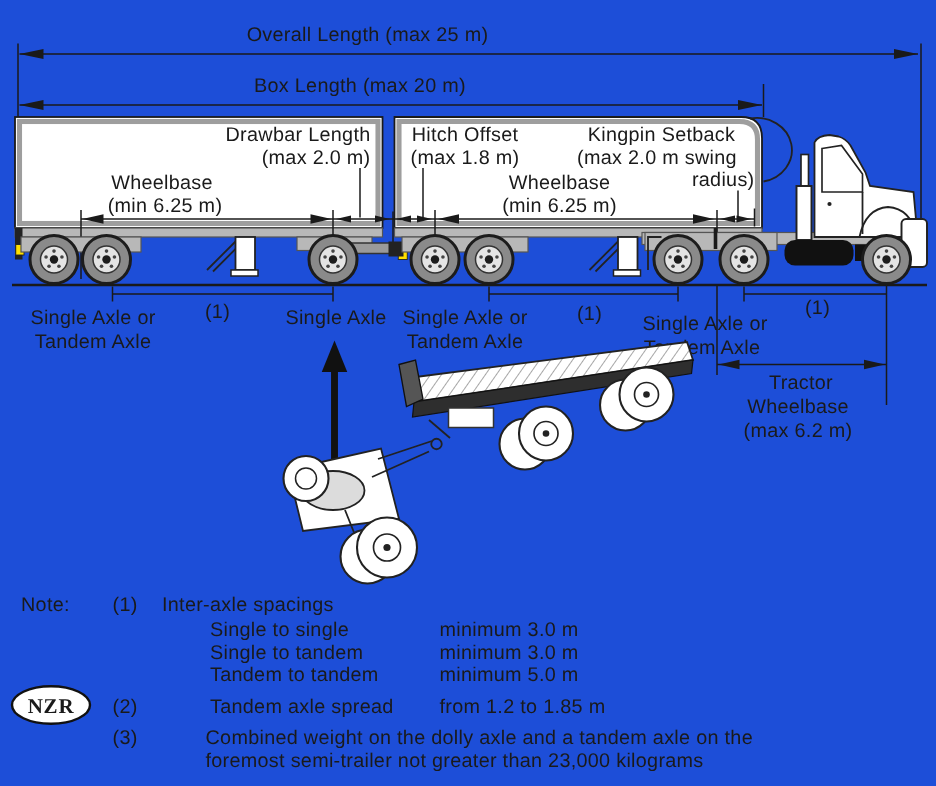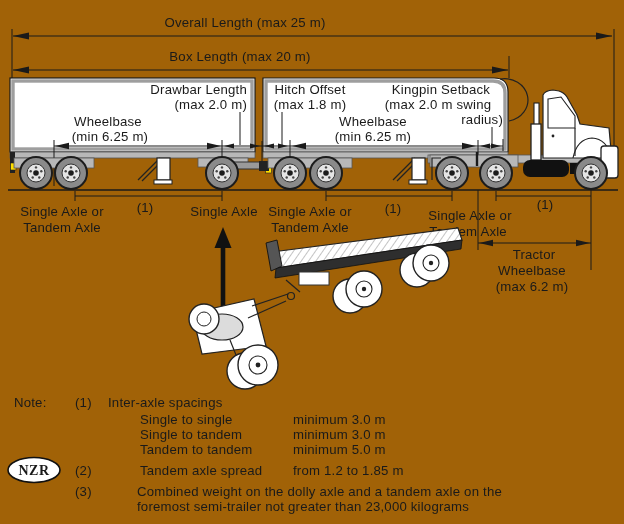--- a/index.html
+++ b/index.html
@@ -1,16 +1,16 @@
 <!DOCTYPE html>
 <html><head>
 <meta charset="utf-8">
 <style>
   html,body{margin:0;padding:0;background:#fff;}
-  .stage{position:relative;width:624px;height:524px;background:#a16207;overflow:hidden;}
+  .stage{position:relative;width:624px;height:524px;background:#1d4ed8;overflow:hidden;}
   svg{display:block;}
   text{font-family:"Liberation Sans","DejaVu Sans",sans-serif;fill:#1a1a1a;}
   .t{font-size:13.2px;letter-spacing:0.2px;}
   .stamp{font-family:"Liberation Serif","DejaVu Serif",serif;font-weight:bold;font-size:14px;letter-spacing:0.5px;}
   .dim{stroke:#1a1a1a;stroke-width:1.1;fill:none;}
   .thin{stroke:#1a1a1a;stroke-width:1;fill:none;}
   .art{stroke:#222;stroke-width:1.2;fill:#ffffff;}
   .artn{stroke:#222;stroke-width:1.2;fill:none;}
 </style>
 </head>

